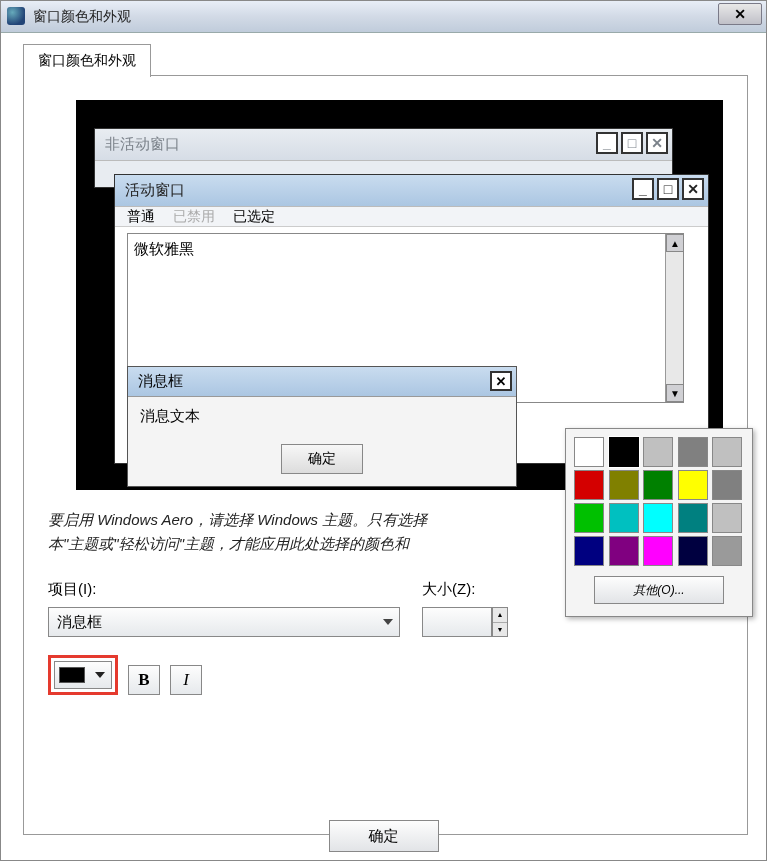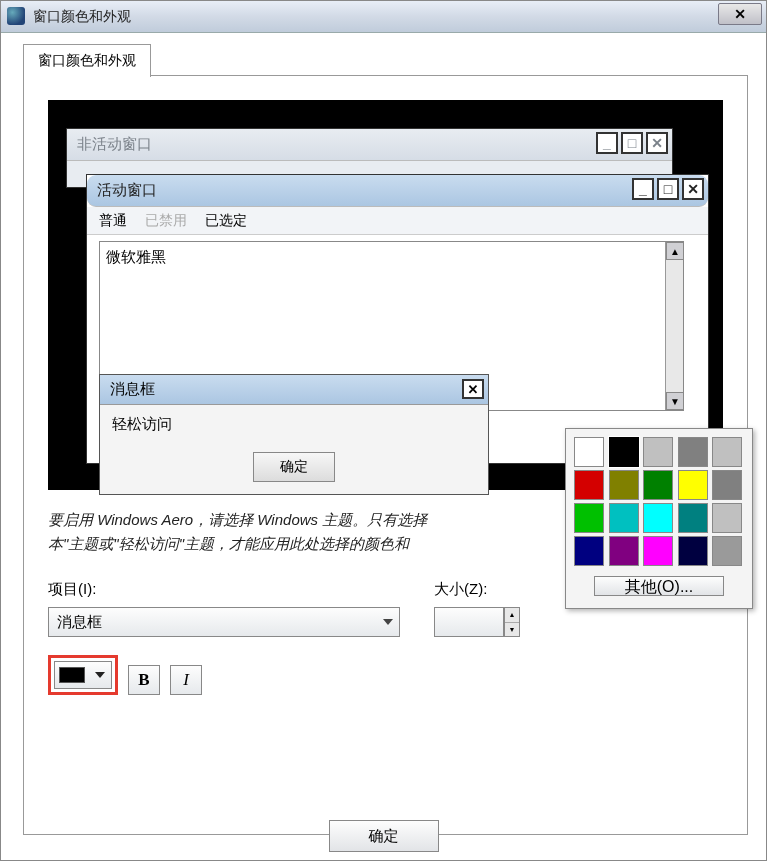--- a/index.html
+++ b/index.html
@@ -79,20 +79,21 @@
       padding: 24px 24px 20px 24px;
       position: relative;
       min-height: 760px;
     }
     
     .preview-box {
       background: #000;
       height: 390px;
       position: relative;
       padding: 30px 18px 18px 18px;
+      margin-left: 28px;
     }
     
     .mock-win {
       position: absolute;
       background: #fff;
       border: 1px solid #333;
     }
     .mw-inactive {
       left: 18px; top: 28px; right: 50px; height: 60px;
       background: #e8ecf1;
@@ -126,24 +127,23 @@
       background: #fff;
     }
     
     .mw-active {
       left: 38px; top: 74px; right: 14px; height: 290px;
       background: #fff;
     }
     .mw-active .mw-tb {
       background: linear-gradient(to bottom, #c9dcef, #abc6e2);
       color: #222;
-      border-radius: 9px;
     }
     .mw-menu {
-      height: 28px;
+      height: 20px;
       background: #f2f4f7;
       display: flex;
       align-items: center;
       gap: 18px;
       padding-left: 12px;
       font-size: 14px;
       border-bottom: 1px solid #ccc;
     }
     .mw-menu .disabled { color: #aaa; }
     .mw-content {
@@ -228,21 +228,21 @@
       margin-top: 18px;
       font-size: 15px;
       color: #222;
       line-height: 1.6;
       font-style: italic;
     }
     
     .form-row {
       display: flex;
       margin-top: 24px;
-      gap: 34px;
+      gap: 22px;
     }
     .form-col { display: flex; flex-direction: column; }
     .form-label { font-size: 15px; margin-bottom: 8px; }
     .combo {
       height: 30px;
       border: 1px solid #888;
       background: linear-gradient(to bottom, #fdfdfd, #e6e9ec);
       display: flex;
       align-items: center;
       padding: 0 8px;
@@ -339,28 +339,29 @@
       gap: 3px;
     }
     .swatch {
       width: 30px; height: 30px;
       border: 1px solid #888;
       cursor: pointer;
     }
     .swatch.selected { border: 3px solid #000; outline: 1px solid #fff; }
     .other-btn {
       margin-top: 10px;
-      width: 130px; height: 20px;
+      width: 130px; height: 28px;
       border: 1px solid #888;
       background: linear-gradient(to bottom, #fdfdfd, #e2e4e7);
-      font-size: 16px;
+      font-size: 12px;
       cursor: pointer;
       display: block;
       margin-left: auto;
       margin-right: auto;
+      font-style: italic;
     }
     
     .bottom-bar {
       position: absolute;
       left: 0; right: 0; bottom: 8px;
       display: flex;
       justify-content: center;
       gap: 16px;
     }
     .main-btn {
@@ -422,21 +423,21 @@
                 <div class="scroll-arrow">▲</div>
                 <div class="scroll-arrow bottom">▼</div>
               </div>
             </div>
 
             <div class="mw-msgbox">
               <div class="msg-tb">
                 <span>消息框</span>
                 <div class="msg-close">✕</div>
               </div>
-              <div class="msg-body">轻松访问</div>
+              <div class="msg-body">消息文本</div>
               <div class="msg-btnrow">
                 <button class="msg-ok">确定</button>
               </div>
             </div>
           </div>
         </div>
       </div>
 
       <div class="desc">
         <span>要启用 Windows Aero，请选择 Windows 主题。只有选择</span><br>

